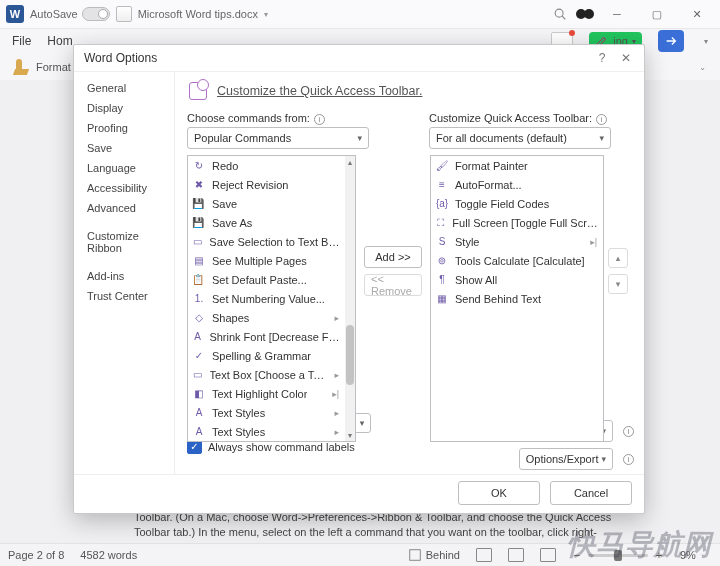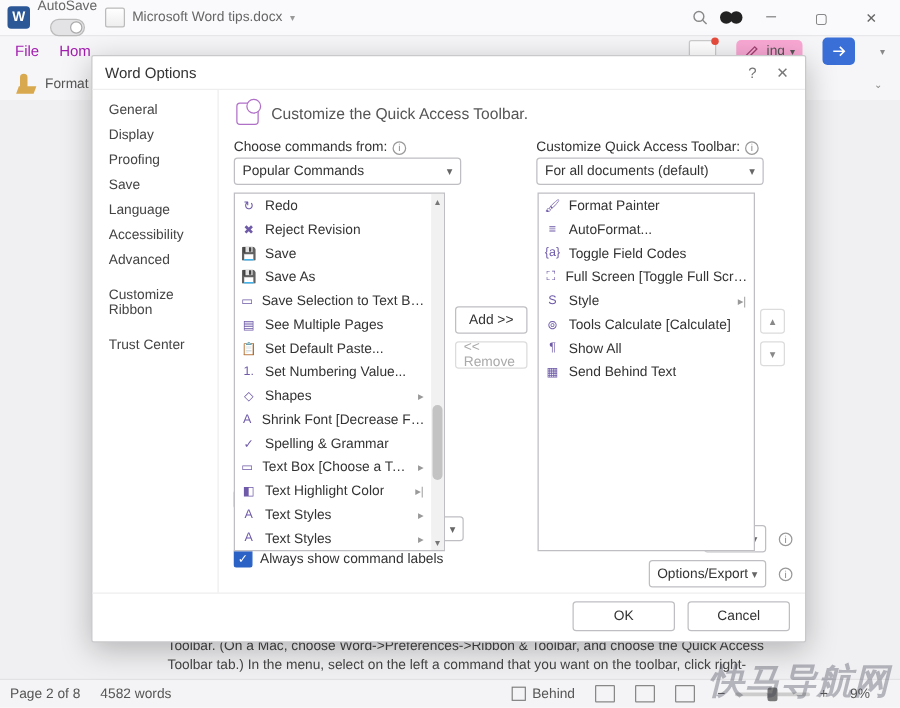--- a/index.html
+++ b/index.html
@@ -28,21 +28,21 @@
     width: 18px; height: 18px;
     background: #2b5797;
     color: #fff;
     font-weight: 700;
     font-size: 11px;
     display: flex; align-items: center; justify-content: center;
     border-radius: 3px;
   }
   .autosave {
     display: flex; align-items: center; gap: 4px;
-    color: #666; font-size: 11px; flex-direction: column;
+    color: #666; font-size: 11px;
   }
   .toggle {
     width: 26px; height: 12px; border-radius: 7px;
     background: #e3e3e6; border: 1px solid #bbb; position: relative;
   }
   .toggle::after {
     content: ""; position: absolute; right: 1px; top: 1px;
     width: 10px; height: 10px; border-radius: 50%; background: #fff;
     border: 1px solid #aaa; box-sizing: border-box;
   }
@@ -67,33 +67,33 @@
   .presence::after { right: 0; }
   .win-btn {
     width: 34px; height: 24px; display: flex; align-items: center; justify-content: center;
     color: #666; border-radius: 3px;
   }
   
   .ribbon-tabs {
     display: flex; align-items: center; height: 24px; padding: 0 12px; gap: 16px;
     font-size: 12px;
   }
-  .ribbon-tab { color: #a21caf; }
+  .ribbon-tab { color: #404040; }
   .ribbon-tabs .spacer { flex: 1; }
   .notify {
     width: 20px; height: 16px; border: 1px solid #ccc; border-radius: 2px;
     position: relative; background: #fff;
   }
   .notify::after {
     content: ""; position: absolute; top: -3px; right: -3px;
     width: 6px; height: 6px; border-radius: 50%; background: #e74c3c;
   }
   .editing-btn {
     display: flex; align-items: center; gap: 4px;
-    background: #f9a8d4; color: #555; padding: 2px 6px; border-radius: 4px;
+    background: #22c55e; color: #555; padding: 2px 6px; border-radius: 4px;
     font-size: 11px;
   }
   .share-btn {
     background: #3b6fd8; color: #fff; width: 26px; height: 22px;
     display: flex; align-items: center; justify-content: center; border-radius: 4px;
     font-size: 12px;
   }
   .caret { font-size: 8px; }
   
   .ribbon-frag {
@@ -184,21 +184,21 @@
   .dlg-nav-item.selected {
     background: #dfe3ef; color: #222;
   }
   .dlg-nav-sep { height: 8px; }
   .dlg-main {
     flex: 1; padding: 8px 10px 4px 12px;
     display: flex; flex-direction: column; gap: 4px; min-width: 0;
   }
   .dlg-heading {
     display: flex; align-items: center; gap: 8px;
-    font-size: 12.5px; color: #555; margin-bottom: 6px;
+    font-size: 12.5px; color: #555; margin-bottom: 6px; text-decoration: underline;
   }
   .dlg-heading-icon {
     width: 22px; height: 22px; position: relative;
   }
   .dlg-heading-icon::before {
     content: ""; position: absolute; inset: 2px;
     border: 1.5px solid #b070c8; border-radius: 3px;
   }
   .dlg-heading-icon::after {
     content: ""; position: absolute; right: 0; top: -1px;
@@ -399,20 +399,21 @@
         <div class="dlg-nav-item">General</div>
         <div class="dlg-nav-item">Display</div>
         <div class="dlg-nav-item">Proofing</div>
         <div class="dlg-nav-item">Save</div>
         <div class="dlg-nav-item">Language</div>
         <div class="dlg-nav-item">Accessibility</div>
         <div class="dlg-nav-item">Advanced</div>
         <div class="dlg-nav-sep"></div>
         <div class="dlg-nav-item">Customize Ribbon</div>
         <div class="dlg-nav-sep"></div>
+        <div class="dlg-nav-item">Add-ins</div>
         <div class="dlg-nav-item">Trust Center</div>
       </div>
 
     <div class="dlg-main">
       <div class="dlg-heading">
         <span class="dlg-heading-icon"></span>
         <span>Customize the Quick Access Toolbar.</span>
       </div>
 
       <div class="cols-row">

